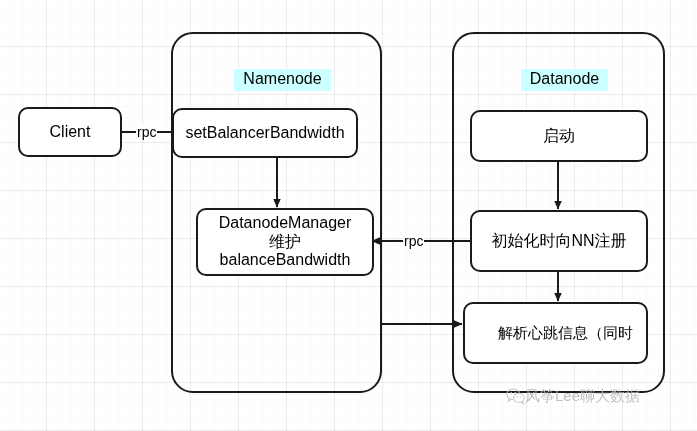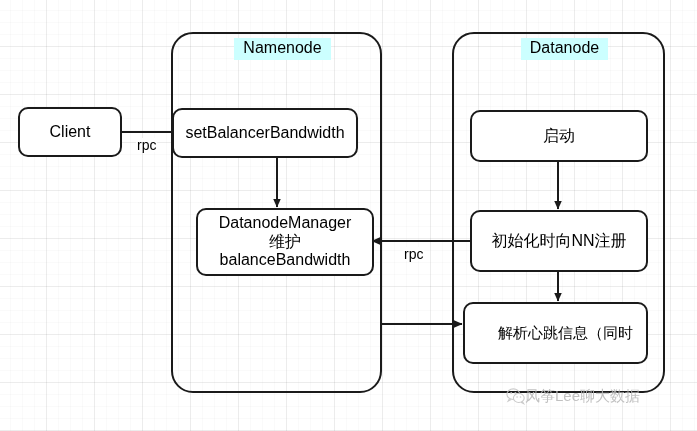--- a/index.html
+++ b/index.html
@@ -53,32 +53,31 @@
     display: inline-block;
     background: #ccffff;
     padding: 1px 9px 2px 9px;
     font-size: 16px;
     color: #000000;
     white-space: nowrap;
   }
   .title-wrap {
     position: absolute;
     width: 100%;
-    top: 4px;
+    top: 35px;
     padding-left: 12px;
   }
   .edge-label {
     position: absolute;
     font-size: 14px;
     color: #000000;
     background: #ffffff;
     padding: 0 1px;
     line-height: 1;
     white-space: nowrap;
-    margin-top: 13px;
   }
   .lbl-16 { font-size: 16px; }
   .lbl-15 { font-size: 15px; }
   .watermark {
     position: absolute;
     display: flex;
     align-items: center;
     color: #b9b9b9;
     font-size: 15px;
     white-space: nowrap;

